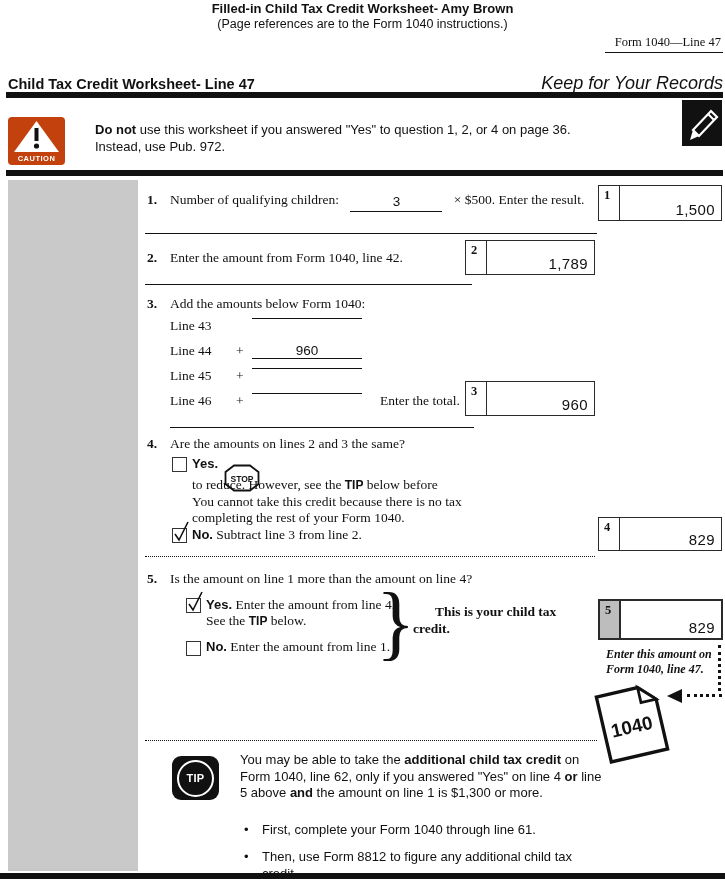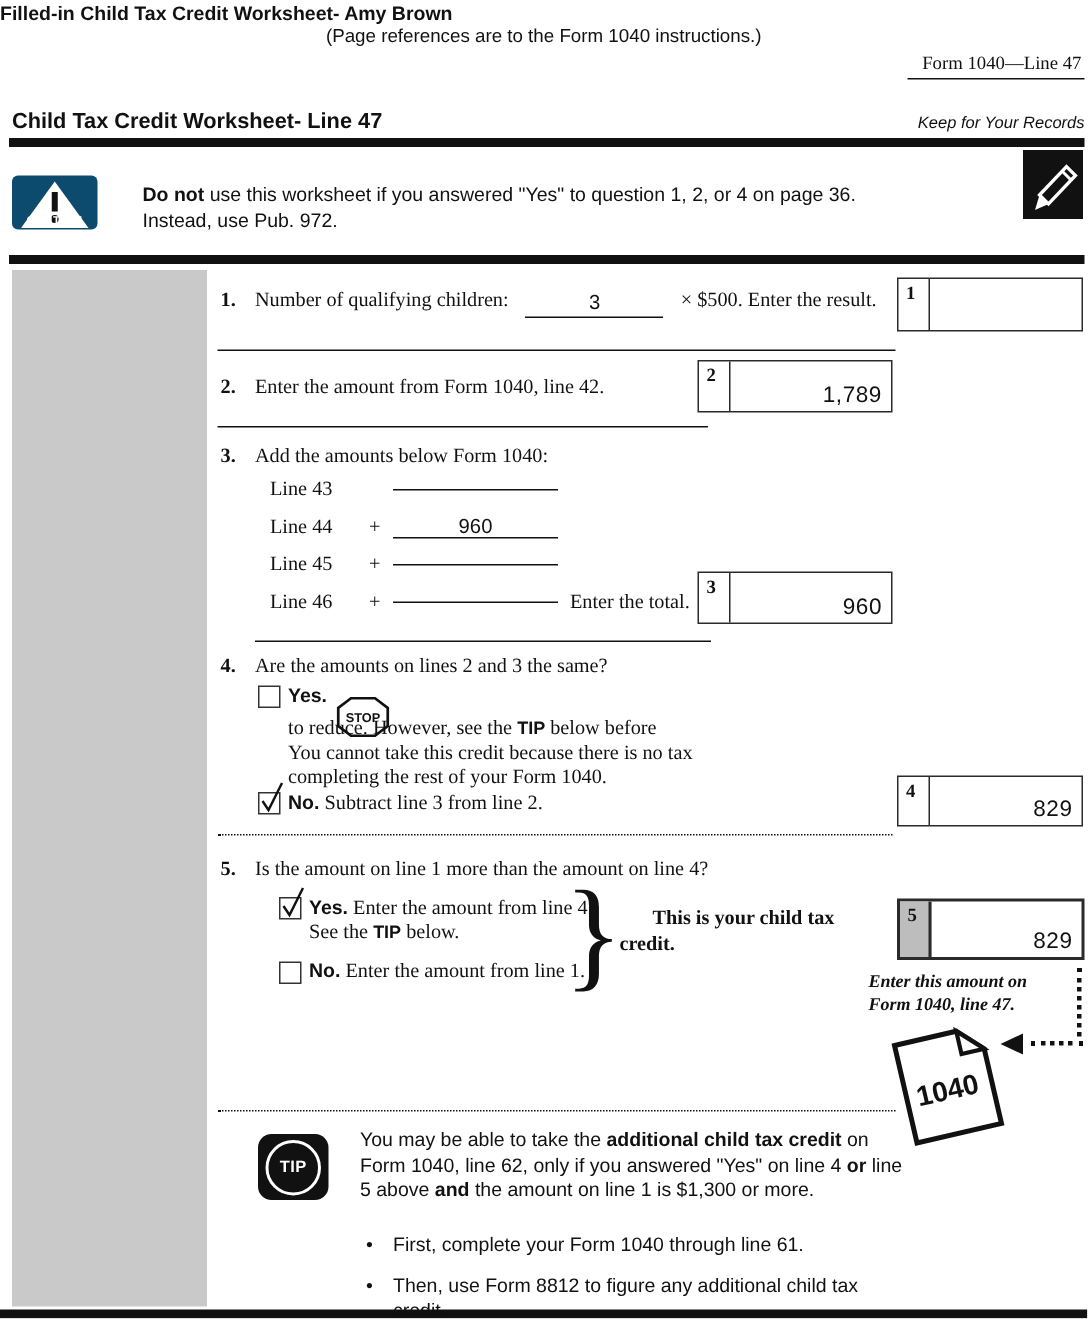--- a/index.html
+++ b/index.html
@@ -3,30 +3,30 @@
 <meta charset="utf-8">
 <style>
   html,body{margin:0;padding:0;background:#fff;}
   .page{position:relative;width:725px;height:879px;background:#fff;color:#111;
         font-family:"Liberation Serif",serif;overflow:hidden;}
   .sans{font-family:"Liberation Sans",sans-serif;}
   .b{font-weight:bold;}
   .nowrap{white-space:nowrap;}
 
   
-  .doc-title{position:absolute;top:1px;left:0;right:0;font-family:"Liberation Sans",sans-serif;font-weight:bold;font-size:13px;}
+  .doc-title{position:absolute;top:1px;left:0;right:0;text-align:center;font-family:"Liberation Sans",sans-serif;font-weight:bold;font-size:13px;}
   .doc-subtitle{position:absolute;top:17px;left:0;right:0;text-align:center;font-family:"Liberation Sans",sans-serif;font-size:12.5px;}
   .form-ref{position:absolute;top:35px;right:2px;font-size:12.5px;border-bottom:1.2px solid #111;padding:0 2px 2px 10px;}
   .ws-head{position:absolute;top:73px;left:8px;right:2px;display:flex;justify-content:space-between;align-items:baseline;}
   .ws-title{font-family:"Liberation Sans",sans-serif;font-weight:bold;font-size:14.5px;}
-  .keep{font-family:"Liberation Sans",sans-serif;font-style:italic;font-size:11px;}
+  .keep{font-family:"Liberation Sans",sans-serif;font-style:italic;font-size:18px;}
   .bar{position:absolute;left:6px;right:2px;height:6px;background:#111;}
 
   
-  .caution-icon{position:absolute;left:8px;top:117px;width:57px;height:36px;background:#0c4a6e;border-radius:4px;}
+  .caution-icon{position:absolute;left:8px;top:117px;width:57px;height:48px;background:#c2410c;border-radius:4px;}
   .caution-icon svg{position:absolute;left:0;top:2px;}
   .caution-label{position:absolute;bottom:2px;left:0;right:0;text-align:center;color:#fff;font-family:"Liberation Sans",sans-serif;font-weight:bold;font-size:7.5px;letter-spacing:.5px;}
   .caution-text{position:absolute;left:95px;top:121px;width:575px;font-family:"Liberation Sans",sans-serif;font-size:13px;line-height:17px;}
   .pencil-box{position:absolute;right:3px;top:100px;width:40px;height:46px;background:#111;}
 
   
   .sidebar{position:absolute;left:8px;top:180px;width:130px;height:691px;background:#c9c9c9;}
   .bottom-bar{position:absolute;left:0;right:0;bottom:0;height:6px;background:#111;}
 
   
@@ -73,21 +73,21 @@
 
   
   .tip-icon{position:absolute;left:172px;top:756px;width:47px;height:44px;background:#111;border-radius:9px;display:flex;align-items:center;justify-content:center;}
   .tip-icon .ring{width:33px;height:33px;border:2.5px solid #fff;border-radius:50%;background:#111;color:#fff;
                   display:flex;align-items:center;justify-content:center;font-family:"Liberation Sans",sans-serif;font-weight:bold;font-size:11px;letter-spacing:.3px;}
   .tip-para{position:absolute;left:240px;top:752px;width:368px;font-family:"Liberation Sans",sans-serif;font-size:13px;line-height:16.5px;}
   .bullet{position:absolute;left:244px;display:flex;font-family:"Liberation Sans",sans-serif;font-size:13px;line-height:16.5px;}
   .bullet .mark{width:18px;font-size:13px;}
   .bullet .txt{width:330px;}
 
-  .l3row{position:absolute;left:180px;display:flex;align-items:center;font-size:13.5px;}
+  .l3row{position:absolute;left:170px;display:flex;align-items:flex-start;font-size:13.5px;}
   .l3row .lbl{width:66px;}
   .l3row .op{width:16px;}
   .l3row .fillline{width:110px;}
 </style>
 </head>
 <body>
 
 <div class="page">
 
   <div class="doc-title">Filled-in Child Tax Credit Worksheet- Amy Brown</div>
@@ -125,20 +125,21 @@
   <div class="bottom-bar"></div>
 
   <div class="t num" style="left:147px;top:192px;">1.</div>
   <div class="t" style="left:170px;top:192px;width:430px;">
     <span>Number of qualifying children:</span>
     <span class="fillline" style="width:92px;margin:0 8px;">3</span>
     <span>× $500. Enter the result.</span>
   </div>
   <div class="amtbox" style="left:598px;top:185px;width:124px;height:36px;">
     <div class="bn">1</div>
+    <div class="bv">1,500</div>
   </div>
   <div class="sep" style="left:145px;top:233px;width:452px;"></div>
 
   <div class="t num" style="left:147px;top:250px;">2.</div>
   <div class="t" style="left:170px;top:250px;">Enter the amount from Form 1040, line 42.</div>
   <div class="amtbox" style="left:465px;top:240px;width:130px;height:35px;">
     <div class="bn">2</div>
     <div class="bv">1,789</div>
   </div>
   <div class="sep" style="left:145px;top:284px;width:327px;"></div>
@@ -232,21 +233,21 @@
   <div class="brace" style="left:376px;top:584px;">}</div>
   <div class="brace-note" style="left:413px;top:603px;">
     <span style="display:block;margin-left:22px;">This is your child tax</span>
     <span style="display:block;">credit.</span>
   </div>
 
   <div class="amtbox box5" style="left:598px;top:599px;width:125px;height:41px;">
     <div class="bn">5</div>
     <div class="bv">829</div>
   </div>
-  <div class="enter-note" style="left:579px;top:647px;">
+  <div class="enter-note" style="left:606px;top:647px;">
     <span style="display:block;">Enter this amount on</span>
     <span style="display:block;">Form 1040, line 47.</span>
   </div>
 
   <div class="doc1040">
     <svg width="80" height="80" viewBox="0 0 64 72">
       <path d="M6 6 L44 6 L58 20 L58 66 L6 66 Z" fill="#fff" stroke="#111" stroke-width="3"></path>
       <path d="M44 6 L44 20 L58 20 Z" fill="#fff" stroke="#111" stroke-width="2.5"></path>
       <text x="31" y="45" text-anchor="middle" font-family="Liberation Sans, sans-serif" font-weight="bold" font-size="17" fill="#111">1040</text>
     </svg>

